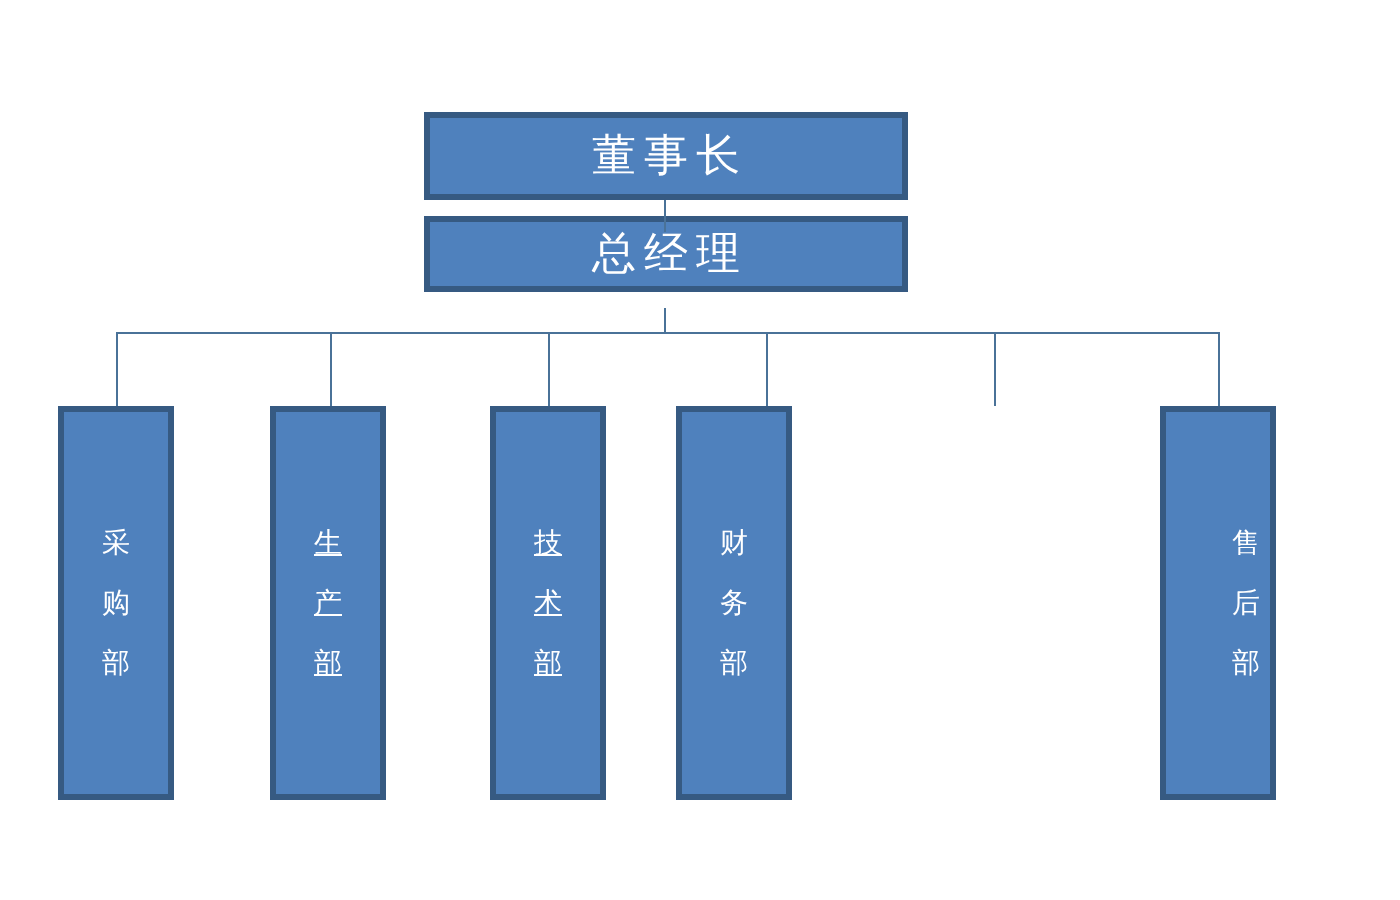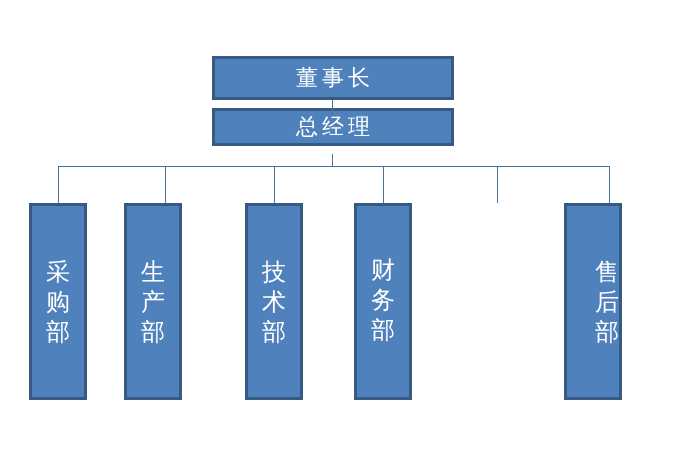--- a/index.html
+++ b/index.html
@@ -42,21 +42,21 @@
   .node-chairman { top: 56px;  height: 44px; }
   .node-gm       { top: 108px; height: 38px; }
   .dept-node {
     top: 203px;
     width: 58px;
     height: 197px;
   }
   .dept-label {
     display: block;
     width: 24px;
-    font-size: 24px;
+    font-size: 14px;
     line-height: 30px;
     text-align: center;
     word-break: break-all;
     overflow-wrap: anywhere;
   }
   .conn-v {
     position: absolute;
     width: 1px;
     background: var(--connector);
   }
@@ -69,25 +69,25 @@
   .conn-gm-trunk    { left: 332px; top: 154px; height: 12px; }
   .conn-main-h      { left: 58px;  top: 166px; width: 552px; }
   .conn-drop        { top: 166px; height: 37px; }
   .conn-drop-1 { left: 58px;  }
   .conn-drop-2 { left: 165px; }
   .conn-drop-3 { left: 274px; }
   .conn-drop-4 { left: 383px; }
   .conn-drop-5 { left: 497px; }
   .conn-drop-6 { left: 609px; }
   .dept-1 { left: 29px;  }
-  .dept-2 { left: 124px; }
-  .dept-3 { left: 245px; }
-  .dept-4 { left: 354px; font-family: Liberation Mono, monospace; }
+  .dept-2 { left: 135px; text-decoration: underline; }
+  .dept-3 { left: 245px; text-decoration: underline; }
+  .dept-4 { left: 338px; }
   .dept-5 { left: 468px; }
-  .dept-6 { left: 564px; padding-left: 28px; }
+  .dept-6 { left: 580px; padding-left: 28px; }
 </style>
 </head>
 <body>
 
 <div class="canvas">
 
   <div class="node top-node node-chairman">
     <span>董事长</span>
   </div>
 

